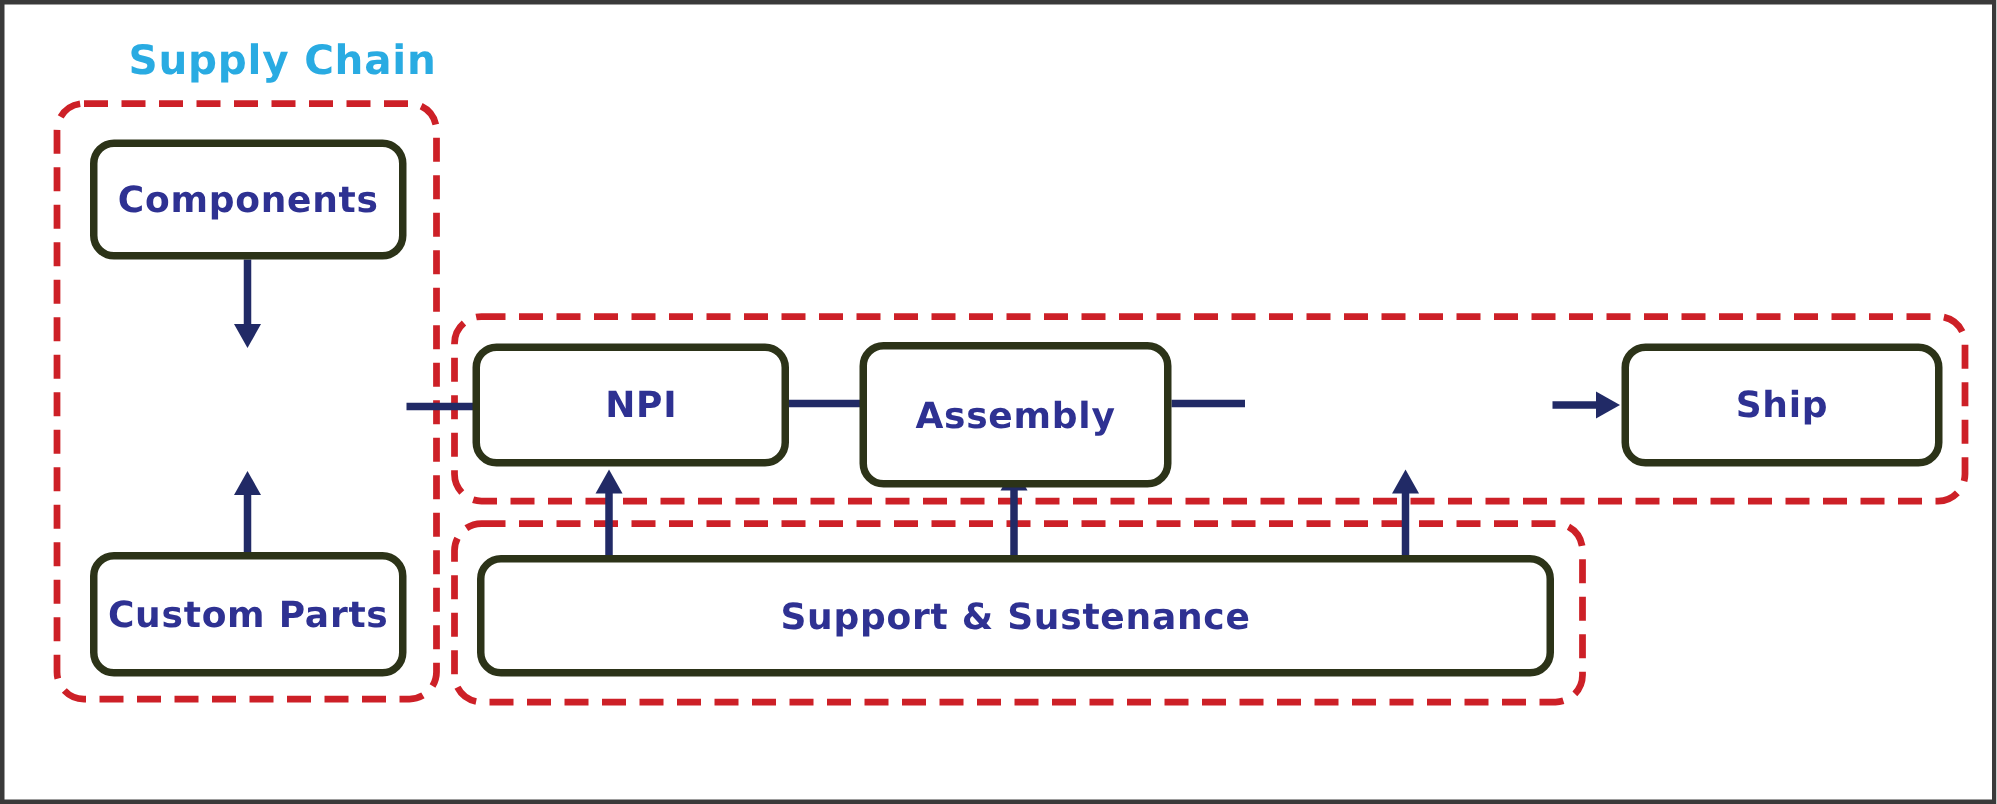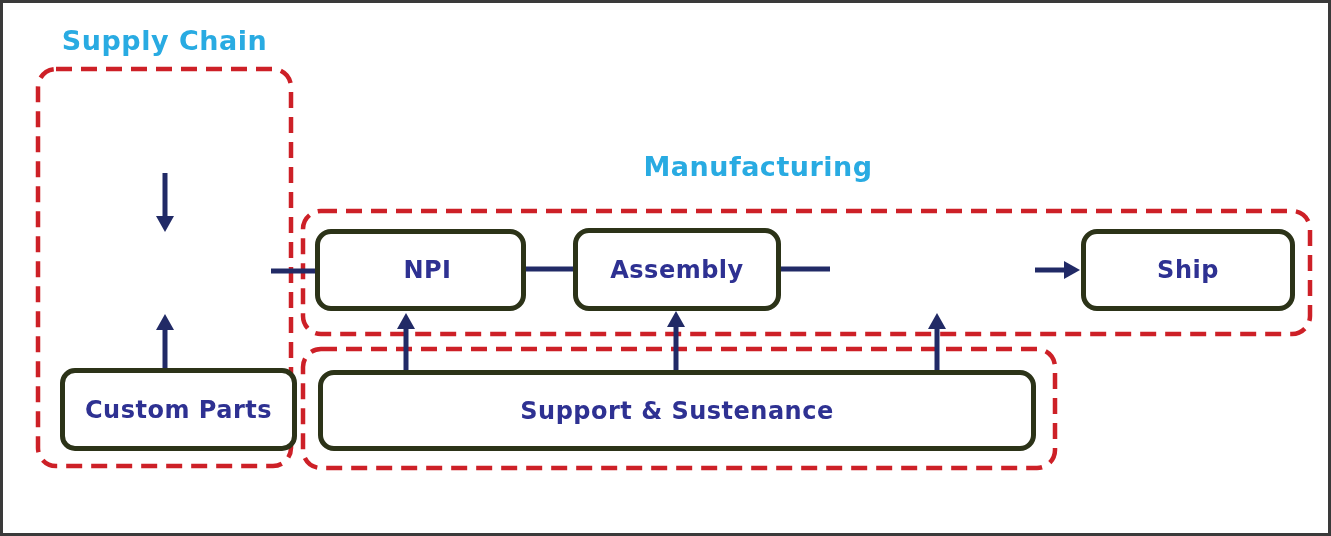--- a/index.html
+++ b/index.html
@@ -37,29 +37,29 @@
     font-size: 24px;
     letter-spacing: 0.5px;
     text-align: center;
   }
   .region-label {
     position: absolute;
     color: #29abe2;
     font-weight: bold;
     font-size: 27px;
     letter-spacing: 0.5px;
-    text-align: center;
+    text-align: right;
     white-space: nowrap;
   }
   
   #node-components        { left: 57px;   top: 90px;  width: 211px; height: 80px; }
   #node-storage           { left: 57px;   top: 227px; width: 211px; height: 83px; }
-  #node-custom-parts      { left: 57px;   top: 365px; width: 237px; height: 83px; border-radius: 15px; }
+  #node-custom-parts      { left: 57px;   top: 365px; width: 211px; height: 83px; }
   #node-npi               { left: 312px;  top: 226px; width: 211px; height: 82px; padding-left: 14px; }
-  #node-assembly          { left: 570px;  top: 225px; width: 208px; height: 83px; }
+  #node-assembly          { left: 570px;  top: 225px; width: 208px; height: 97px; }
   #node-testing           { left: 825px;  top: 226px; width: 207px; height: 82px; }
   #node-ship              { left: 1078px; top: 226px; width: 214px; height: 82px; }
   #node-support-sustenance{ left: 315px;  top: 367px; width: 718px; height: 81px; }
 
   #label-supply-chain  { left: 35px;  top: 22px;  width: 253px; }
   #label-manufacturing { left: 560px; top: 148px; width: 390px; }
   #label-support       { left: 540px; top: 480px; width: 265px; }
 </style>
 </head>
 <body>
@@ -94,21 +94,21 @@
 
       <line x1="673" y1="367" x2="673" y2="323"></line>
       <polygon points="664,324 682,324 673,308" stroke="none"></polygon>
 
       <line x1="934" y1="367" x2="934" y2="325"></line>
       <polygon points="925,326 943,326 934,310" stroke="none"></polygon>
     </g>
   </svg>
 
   <div class="region-label" id="label-supply-chain">Supply Chain</div>
-  <div class="region-label" id="label-manufacturing">Manufacturing</div>
 
+  <div class="node" id="node-components">Components</div>
   <div class="node" id="node-custom-parts">Custom Parts</div>
   <div class="node" id="node-npi">NPI</div>
   <div class="node" id="node-assembly">Assembly</div>
   <div class="node" id="node-ship">Ship</div>
   <div class="node" id="node-support-sustenance">Support &amp; Sustenance</div>
 
 </div>
 
 </body></html>

